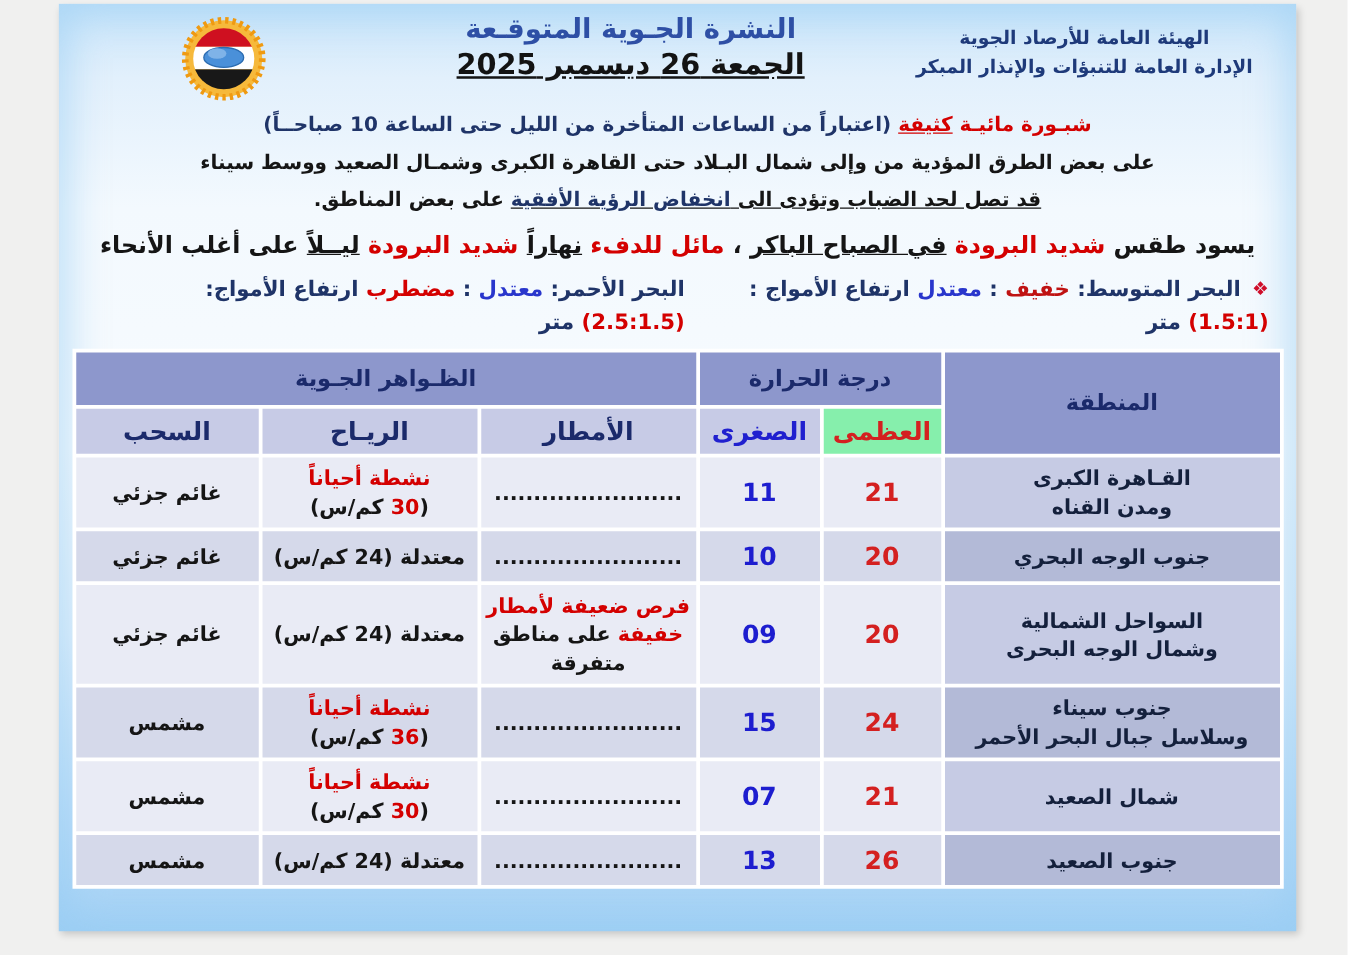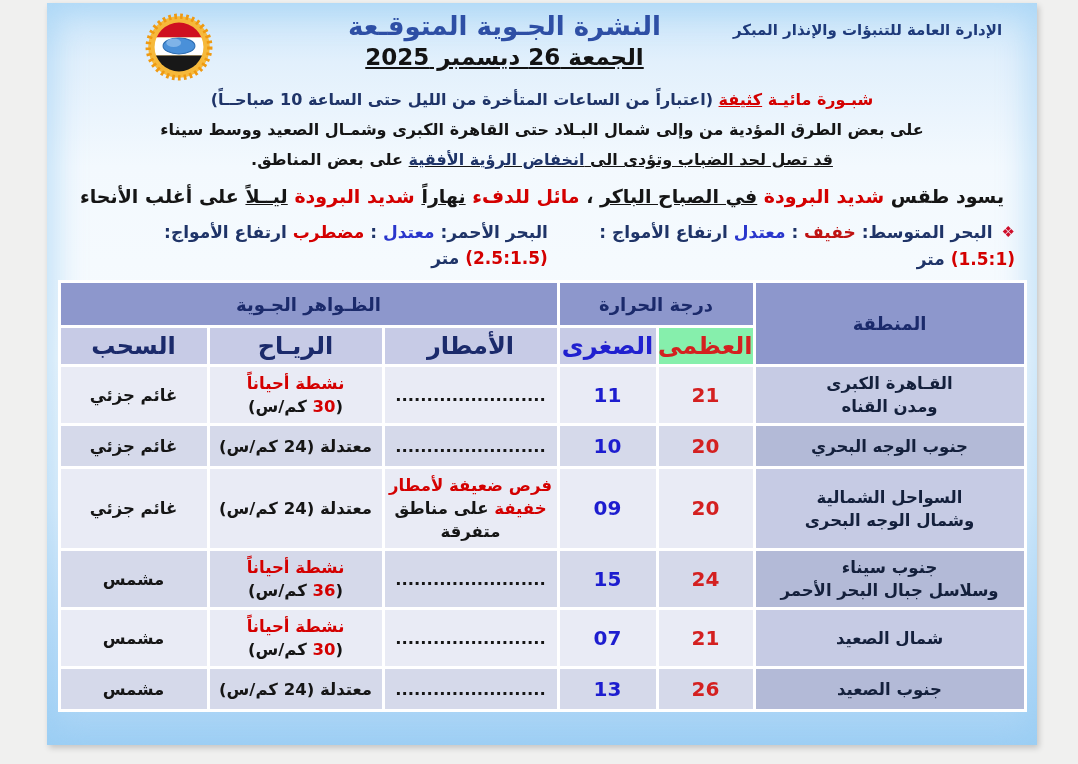--- a/index.html
+++ b/index.html
@@ -14,21 +14,21 @@
     position: absolute; left: 47px; top: 3px; width: 990px; height: 742px;
     background: linear-gradient(180deg, #c9e5fa 0%, #e2f0fc 8%, #f3f9fe 22%,
                 #f7fbfe 48%, #e3f1fc 68%, #bfdff9 85%, #a3d1f5 100%);
     box-shadow: inset 0 0 28px 10px rgba(148,203,243,.5), 2px 3px 6px rgba(0,0,0,.18);
   }
   
   .hdr { display: flex; align-items: flex-start; padding: 8px 12px 0 12px; }
   .org { width: 315px; text-align: center; color: #1e3a7a; font-weight: bold;
          font-size: 15px; line-height: 1.55; padding-top: 8px; }
   .titleblock { flex: 1; text-align: center; }
-  .title { color: #2e4fa5; font-size: 26px; font-weight: bold; letter-spacing: .5px; }
+  .title { color: #2e4fa5; font-size: 22px; font-weight: bold; letter-spacing: .5px; }
   .date  { color: #131313; font-size: 23px; font-weight: bold;
            text-decoration: underline; margin-top: 3px; }
   .logowrap { width: 240px; display: flex; justify-content: center; padding-top: 2px; }
   
   .red   { color: #d40000; }
   .dred  { color: #bf1212; margin-top: 11px; }
   .navy  { color: #1f3468; }
   .blue  { color: #2936cc; }
   .black { color: #151515; }
   .ul    { text-decoration: underline; }
@@ -44,40 +44,41 @@
   .seas { display: flex; justify-content: space-between; font-size: 17px; font-weight: bold;
           padding: 0 22px 0 46px; margin-top: 9px; line-height: 26px; }
   
   .wtable { border-collapse: separate; border-spacing: 3px; background: #fff;
             margin: 8px auto 0 auto; width: 958px; table-layout: fixed;
             font-weight: bold; }
   .wtable th, .wtable td { text-align: center; vertical-align: middle; }
   .col-region { width: 268px; } .col-max { width: 94px; } .col-min { width: 96px; }
   .col-rain { width: 172px; } .col-wind { width: 172px; } .col-clouds { width: 146px; }
   .gh { background: #8d97cc; color: #1b2a6b; font-size: 18px; height: 42px; }
-  .sh { background: #c7cbe6; color: #1b2a6b; font-size: 24px; height: 36px; }
+  .sh { background: #c7cbe6; color: #1b2a6b; font-size: 20px; height: 36px; }
   .sh-max { background: #86efac; color: #d42020; }
   .sh-min { color: #2020cf; }
   tbody td { font-size: 16.5px; color: #151515; white-space: pre-line;
              padding: 5px 4px; height: 40px; line-height: 23px; }
   tbody tr:nth-child(odd) td { background: #e9ebf5; }
   tbody tr:nth-child(even) td { background: #d5d9ea; }
   tbody tr:nth-child(odd) td.region { background: #c6cbe4; }
   tbody tr:nth-child(even) td.region { background: #b3bad7; }
   td.region { color: #14203c; }
   td.max { color: #d42020; font-size: 20px; }
   td.min { color: #1d1dcf; font-size: 20px; }
 </style>
 </head>
 <body>
 
 <div class="doc">
 
   <header class="hdr">
     <div class="org">
+      <div>الهيئة العامة للأرصاد الجوية</div>
       <div>الإدارة العامة للتنبؤات والإنذار المبكر</div>
     </div>
     <div class="titleblock">
       <div class="title">النشرة الجـوية المتوقـعة</div>
       <div class="date">الجمعة 26 ديسمبر 2025</div>
     </div>
     <div class="logowrap">
       <svg width="68" height="68" viewBox="0 0 64 64">
         <circle cx="32" cy="32" r="29" fill="#f6b93b"></circle>
         <circle cx="32" cy="32" r="29" fill="none" stroke="#ef9a12" stroke-width="5" stroke-dasharray="2.5 3"></circle>

